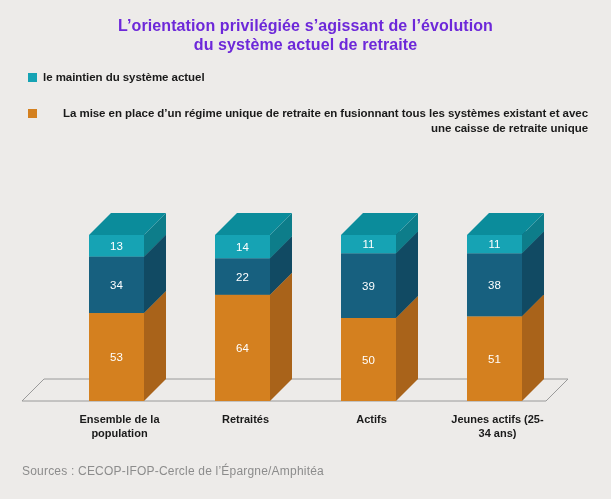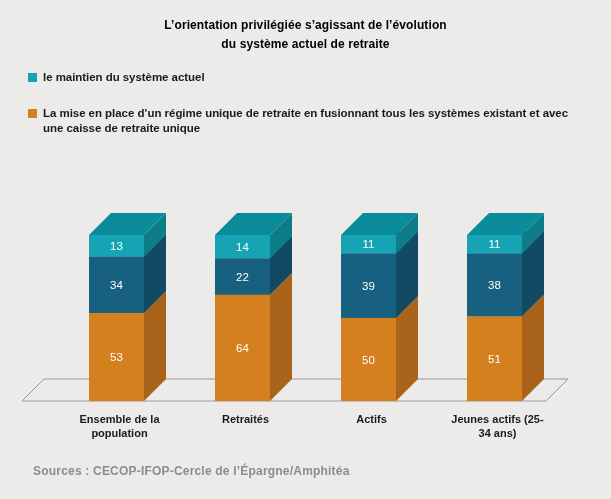--- a/index.html
+++ b/index.html
@@ -15,22 +15,22 @@
     position: relative;
   }
 
   
   #chart-title {
     position: absolute;
     top: 16px;
     left: 0;
     width: 611px;
     text-align: center;
-    color: #000000;
-    font-size: 12px;
+    color: #6d28d9;
+    font-size: 16px;
     font-weight: bold;
     line-height: 19px;
     letter-spacing: .1px;
   }
   #chart-title .tline { display: block; }
 
   
   #legend {
     position: absolute;
     top: 70px;
@@ -48,20 +48,21 @@
     flex: 0 0 9px;
     margin-top: 3px;
     margin-right: 6px;
   }
   .legend-label {
     font-size: 11.5px;
     color: #1a1a1a;
     line-height: 15.5px;
     font-weight: 600;
     letter-spacing: -.05px;
+    text-align: right;
   }
   #legend-item-0 { margin-bottom: 20px; }
   #legend-item-1 { margin-bottom: 7px; }
 
   
   #plot {
     position: absolute;
     top: 0;
     left: 0;
     width: 611px;
@@ -85,24 +86,23 @@
     text-anchor: middle;
     font-weight: bold;
   }
 
   
   #source-note {
     position: absolute;
     left: 22px;
     top: 464px;
     font-size: 12px;
-    font-weight: bold;
+    font-weight: normal;
     color: #8c8c8c;
     letter-spacing: .2px;
-    margin-left: 11px;
   }
 </style>
 </head>
 <body>
 
 <div id="chart-title">
   <span class="tline">L’orientation privilégiée s’agissant de l’évolution</span>
   <span class="tline">du système actuel de retraite</span>
 </div>
 

